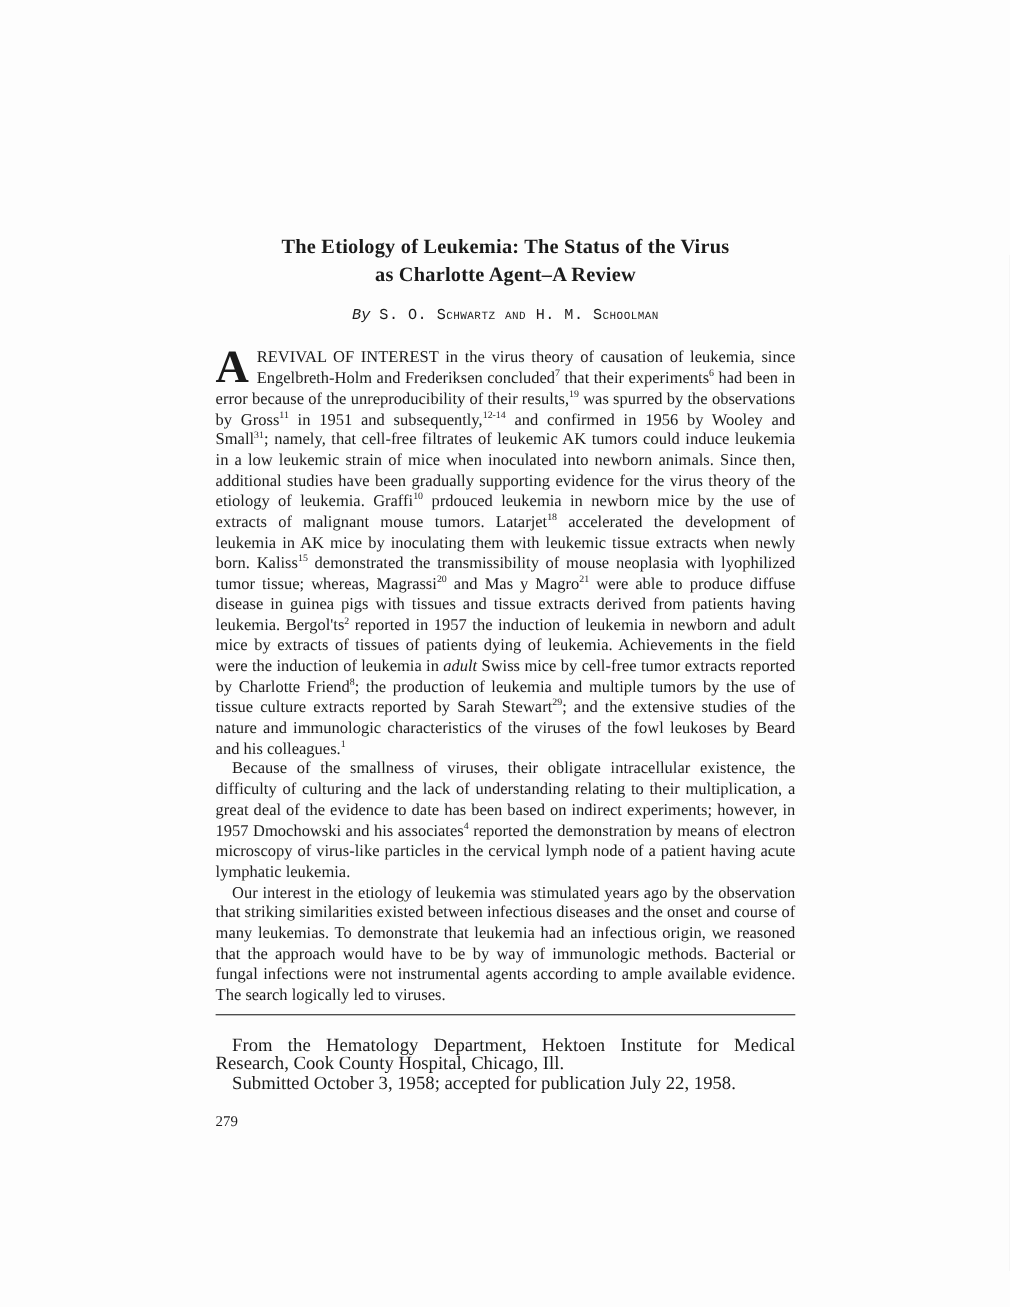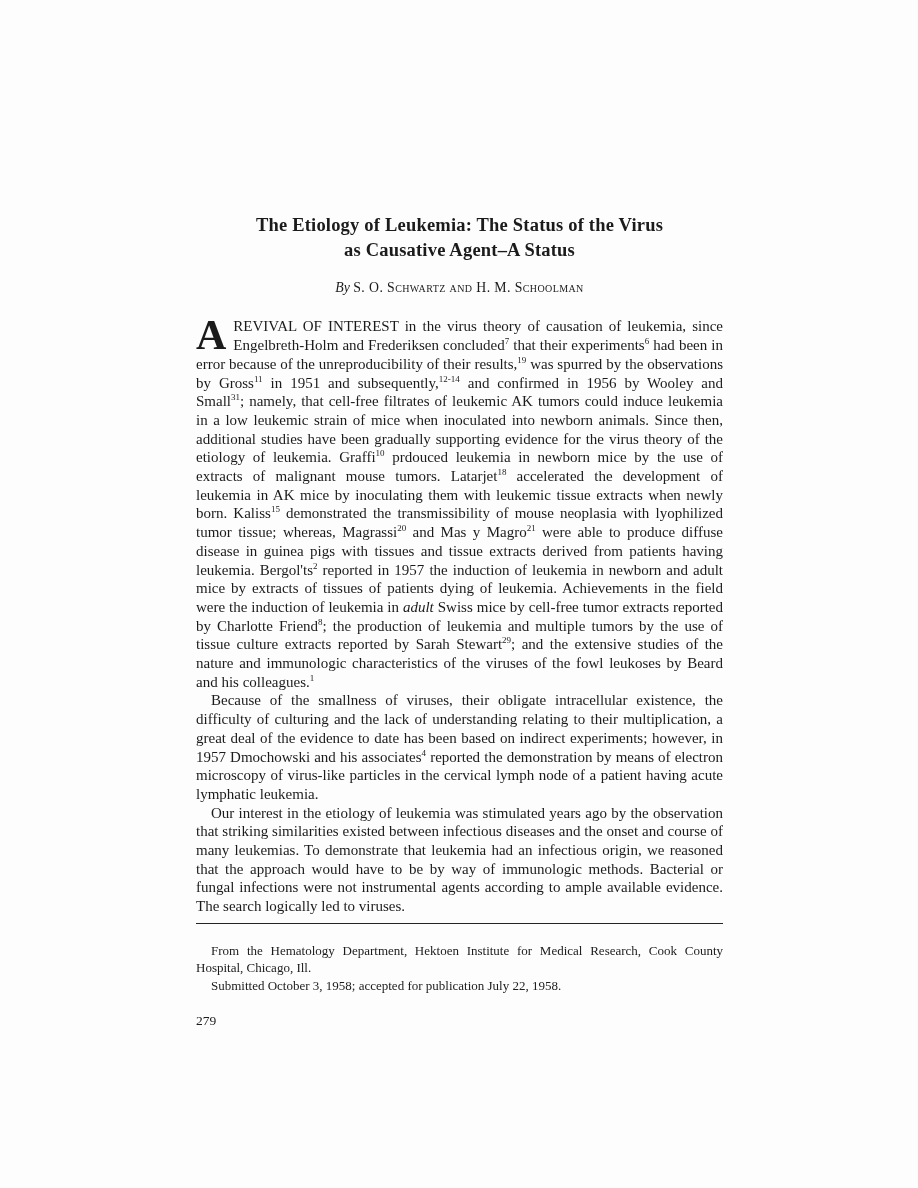--- a/index.html
+++ b/index.html
@@ -23,20 +23,21 @@
     font-weight: 700;
     font-size: 18.5px;
     line-height: 25px;
     letter-spacing: 0.2px;
   }
   .title .t-line { display: block; }
   .byline {
     margin-top: 17px;
     text-align: center;
     font-size: 13.8px;
+    font-family: Liberation Mono, monospace;
   }
   .byline .by-word { font-style: italic; }
   .byline .authors { font-variant: small-caps; letter-spacing: 0.4px; }
   .article-body {
     margin-top: 21px;
     font-size: 15px;
     line-height: 18.7px;
     text-align: justify;
   }
   .article-body p.para { margin: 0; }
@@ -55,40 +56,40 @@
     padding: 2px 7px 0 0;
   }
   .footnote-rule {
     margin-top: 7px;
     border: none;
     border-top: 1.5px solid #242424;
     width: 100%;
   }
   .footnotes {
     margin-top: 18px;
-    font-size: 13px;
+    font-size: 17px;
     line-height: 17.6px;
     text-align: justify;
   }
   .footnotes p { margin: 0; text-indent: 15px; }
   .page-number {
     margin-top: 18px;
     text-align: left;
     font-size: 13.5px;
   }
 </style>
 </head>
 <body>
 
 <div class="page">
   <div class="content">
 
     <h1 class="title">
       <span class="t-line">The Etiology of Leukemia: The Status of the Virus</span>
-      <span class="t-line">as Causative Agent–A Status</span>
+      <span class="t-line">as Charlotte Agent–A Review</span>
     </h1>
 
     <div class="byline">
       <span class="by-word">By</span>
       <span class="authors">S. O. Schwartz and H. M. Schoolman</span>
     </div>
 
     <section class="article-body" id="article-body">
         <p class="para has-dropcap"><span class="drop-cap">A</span><span>REVIVAL OF INTEREST in the virus theory of causation of leukemia, since Engelbreth-Holm and Frederiksen concluded</span><sup>7</sup><span> that their experiments</span><sup>6</sup><span> had been in error because of the unreproducibility of their results,</span><sup>19</sup><span> was spurred by the observations by Gross</span><sup>11</sup><span> in 1951 and subsequently,</span><sup>12-14</sup><span> and confirmed in 1956 by Wooley and Small</span><sup>31</sup><span>; namely, that cell-free filtrates of leukemic AK tumors could induce leukemia in a low leukemic strain of mice when inoculated into newborn animals. Since then, additional studies have been gradually supporting evidence for the virus theory of the etiology of leukemia. Graffi</span><sup>10</sup><span> prdouced leukemia in newborn mice by the use of extracts of malignant mouse tumors. Latarjet</span><sup>18</sup><span> accelerated the development of leukemia in AK mice by inoculating them with leukemic tissue extracts when newly born. Kaliss</span><sup>15</sup><span> demonstrated the transmissibility of mouse neoplasia with lyophilized tumor tissue; whereas, Magrassi</span><sup>20</sup><span> and Mas y Magro</span><sup>21</sup><span> were able to produce diffuse disease in guinea pigs with tissues and tissue extracts derived from patients having leukemia. Bergol'ts</span><sup>2</sup><span> reported in 1957 the induction of leukemia in newborn and adult mice by extracts of tissues of patients dying of leukemia. Achievements in the field were the induction of leukemia in </span><i>adult</i><span> Swiss mice by cell-free tumor extracts reported by Charlotte Friend</span><sup>8</sup><span>; the production of leukemia and multiple tumors by the use of tissue culture extracts reported by Sarah Stewart</span><sup>29</sup><span>; and the extensive studies of the nature and immunologic characteristics of the viruses of the fowl leukoses by Beard and his colleagues.</span><sup>1</sup></p>
         <p class="para indented"><span>Because of the smallness of viruses, their obligate intracellular existence, the difficulty of culturing and the lack of understanding relating to their multiplication, a great deal of the evidence to date has been based on indirect experiments; however, in 1957 Dmochowski and his associates</span><sup>4</sup><span> reported the demonstration by means of electron microscopy of virus-like particles in the cervical lymph node of a patient having acute lymphatic leukemia.</span></p>

